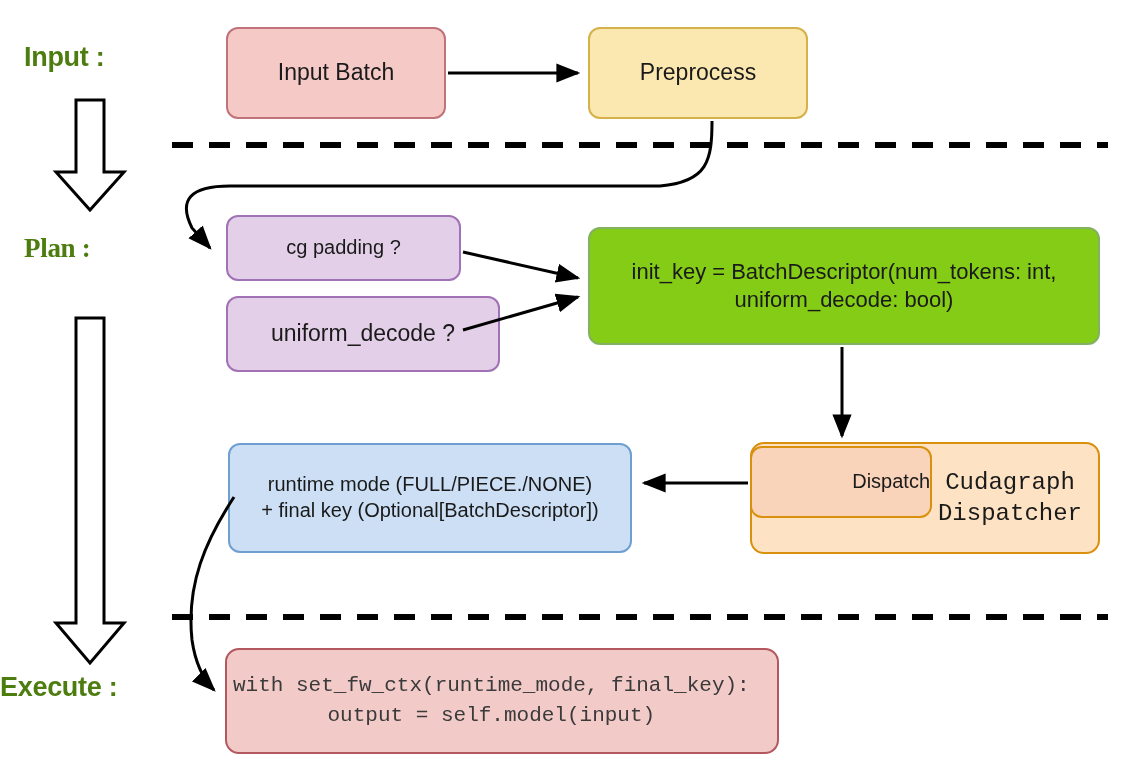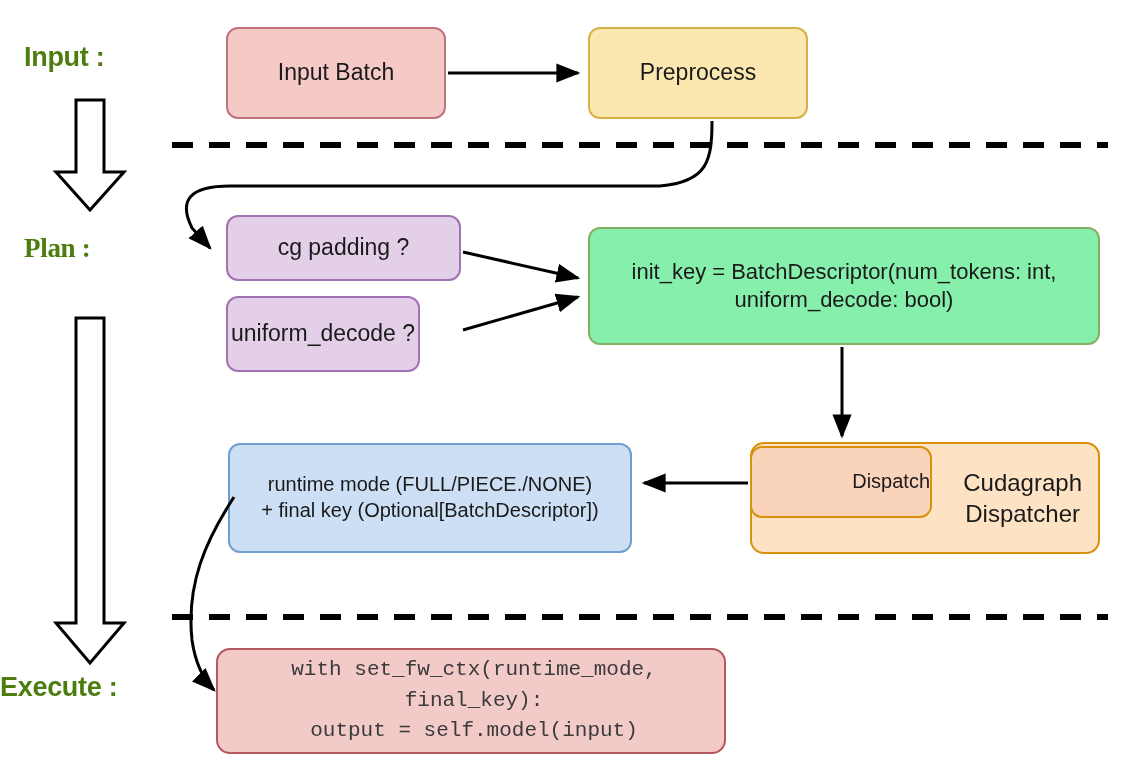--- a/index.html
+++ b/index.html
@@ -41,36 +41,37 @@
     text-align: center;
     border-radius: 12px;
     border-style: solid;
     border-width: 2px;
     font-family: "Liberation Sans", sans-serif;
     color: #1a1a1a;
     line-height: 1.28;
   }
   .node-input-batch   { background:#f5c9c6; border-color:#c0737a; font-size:23px; }
   .node-preprocess    { background:#fbe8b0; border-color:#d5b14a; font-size:23px; }
-  .node-cg-padding    { background:#e3d0e8; border-color:#a172b5; font-size:23px; }
+  .node-cg-padding    { background:#e3d0e8; border-color:#a172b5; font-size:20px; }
   .node-uniform-dec   { background:#e3d0e8; border-color:#a172b5; font-size:23px; }
-  .node-init-key      { background:#86efac; border-color:#84b063; font-size:22px; padding:0 14px; }
+  .node-init-key      { background:#84cc16; border-color:#84b063; font-size:22px; padding:0 14px; }
   .node-runtime-mode  { background:#ccdff5; border-color:#6f9fd0; font-size:20px; padding:4px 10px; }
   .node-dispatcher    { background:#fde3c4; border-color:#d9900d; border-radius:14px; }
   .node-dispatch      { background:#fad3bb; border-color:#d9900d; font-size:20px; border-radius:12px; }
   .dispatcher-label {
     position: absolute;
     right: 16px;
     top: 50%;
     transform: translateY(-50%);
     font-size: 24px;
     text-align: center;
     line-height: 1.3;
     color: #1a1a1a;
     white-space: pre-line;
+    font-family: Liberation Mono, monospace;
   }
   .node-code {
     background:#f2cbc9;
     border-color:#b4585f;
     font-family: "Liberation Mono", monospace;
     font-size: 21px;
     color: #3a3a3a;
     justify-content: flex-start;
     align-items: center;
     white-space: pre;
@@ -94,21 +95,21 @@
   </div>
 
   <div class="node node-preprocess" style="left:588px; top:27px; width:220px; height:92px;">
     <span>Preprocess</span>
   </div>
 
   <div class="node node-cg-padding" style="left:226px; top:215px; width:235px; height:66px;">
     <span>cg padding ?</span>
   </div>
 
-  <div class="node node-uniform-dec" style="left:226px; top:296px; width:194px; height:76px;">
+  <div class="node node-uniform-dec" style="left:226px; top:296px; width:274px; height:76px;">
     <span>uniform_decode ?</span>
   </div>
 
   <div class="node node-init-key" style="left:588px; top:227px; width:512px; height:118px;">
     <span class="multiline">init_key = BatchDescriptor(num_tokens: int,
 uniform_decode: bool)</span>
   </div>
 
   <div class="node node-runtime-mode" style="left:228px; top:443px; width:404px; height:110px;">
     <span class="multiline">runtime mode (FULL/PIECE./NONE)
@@ -117,21 +118,21 @@
 
   <div class="node node-dispatcher" style="left:750px; top:442px; width:350px; height:112px; display:block;">
     <span class="dispatcher-label">Cudagraph
 Dispatcher</span>
   </div>
 
   <div class="node node-dispatch" style="left:750px; top:446px; width:182px; height:72px;justify-content:flex-end;">
     <span>Dispatch</span>
   </div>
 
-  <div class="node node-code" style="left:216px; top:648px; width:510px; height:106px;">
+  <div class="node node-code" style="left:225px; top:648px; width:554px; height:106px;">
     <span class="multiline">with set_fw_ctx(runtime_mode, final_key):
     output = self.model(input)</span>
   </div>
 
   <svg class="layer" viewBox="0 0 1142 770" xmlns="http://www.w3.org/2000/svg">
     <defs>
       <marker id="arrowhead" markerWidth="9" markerHeight="9" refX="7.2" refY="3.2" orient="auto" markerUnits="strokeWidth">
         <path d="M0,0 L8,3.2 L0,6.4 z" fill="#000000"></path>
       </marker>
     </defs>

